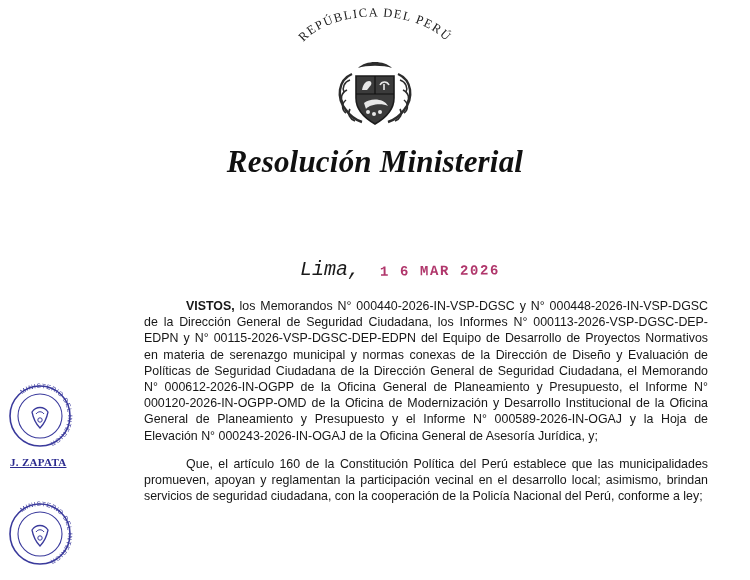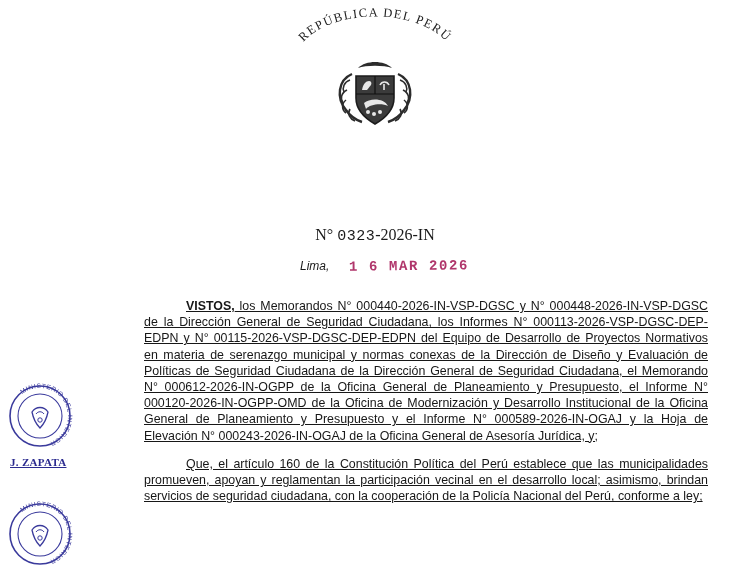--- a/index.html
+++ b/index.html
@@ -90,23 +90,23 @@
 
   .doc-place-row {
     position: absolute;
     top: 258px;
     left: 300px;
     display: flex;
     align-items: baseline;
     gap: 20px;
   }
   .doc-place {
-    font-family: Liberation Sans, sans-serif;
+    font-family: Liberation Mono, monospace;
     font-style: italic;
-    font-size: 12px;
+    font-size: 20px;
   }
   .date-stamp {
     font-family: "Liberation Mono", monospace;
     font-size: 14px;
     font-weight: bold;
     letter-spacing: 1.6px;
     color: #b0366b;
     transform: rotate(-0.6deg);
   }
 
@@ -119,21 +119,20 @@
     text-align: justify;
     font-size: 12.4px;
     line-height: 16.2px;
     color: #171717;
   }
   .body-block p {
     margin: 0 0 12px 0;
   }
   .indent {
     text-indent: 42px;
-    text-decoration: underline;
   }
   .kw {
     font-weight: bold;
   }
   .heading-considerando {
     font-weight: bold;
     margin: 0 0 10px 0;
   }
 
   
@@ -200,25 +199,22 @@
         <path d="M52 44 L52 38 M48 39 C50 35 55 35 57 39" fill="none" stroke="#e8e8e8" stroke-width="1.6"></path>
 
         <path d="M32 57 C38 52 52 52 56 60 C50 57 38 58 34 63 Z" fill="#e8e8e8"></path>
         <circle cx="36" cy="66" r="2" fill="#e8e8e8"></circle>
         <circle cx="42" cy="68" r="2" fill="#e8e8e8"></circle>
         <circle cx="48" cy="66" r="2" fill="#e8e8e8"></circle>
       </svg>
     </div>
   </div>
 
-
-  <div class="doc-number">
-    <span>N°</span>
-    <span class="num-stamp">0323</span><span>-2026-IN</span>
-  </div>
+  <div class="doc-title">Resolución Ministerial</div>
+
 
   <div class="doc-place-row">
     <span class="doc-place">Lima,</span>
     <span class="date-stamp">1 6 MAR 2026</span>
   </div>
 
   <div class="body-block">
     <p class="indent"><span class="kw">VISTOS,</span><span> los Memorandos N° 000440-2026-IN-VSP-DGSC y N° 000448-2026-IN-VSP-DGSC de la Dirección General de Seguridad Ciudadana, los Informes N° 000113-2026-VSP-DGSC-DEP-EDPN y N° 00115-2026-VSP-DGSC-DEP-EDPN del Equipo de Desarrollo de Proyectos Normativos en materia de serenazgo municipal y normas conexas de la Dirección de Diseño y Evaluación de Políticas de Seguridad Ciudadana de la Dirección General de Seguridad Ciudadana, el Memorando N° 000612-2026-IN-OGPP de la Oficina General de Planeamiento y Presupuesto, el Informe N° 000120-2026-IN-OGPP-OMD de la Oficina de Modernización y Desarrollo Institucional de la Oficina General de Planeamiento y Presupuesto y el Informe N° 000589-2026-IN-OGAJ y la Hoja de Elevación N° 000243-2026-IN-OGAJ de la Oficina General de Asesoría Jurídica, y;</span></p>
 
 

